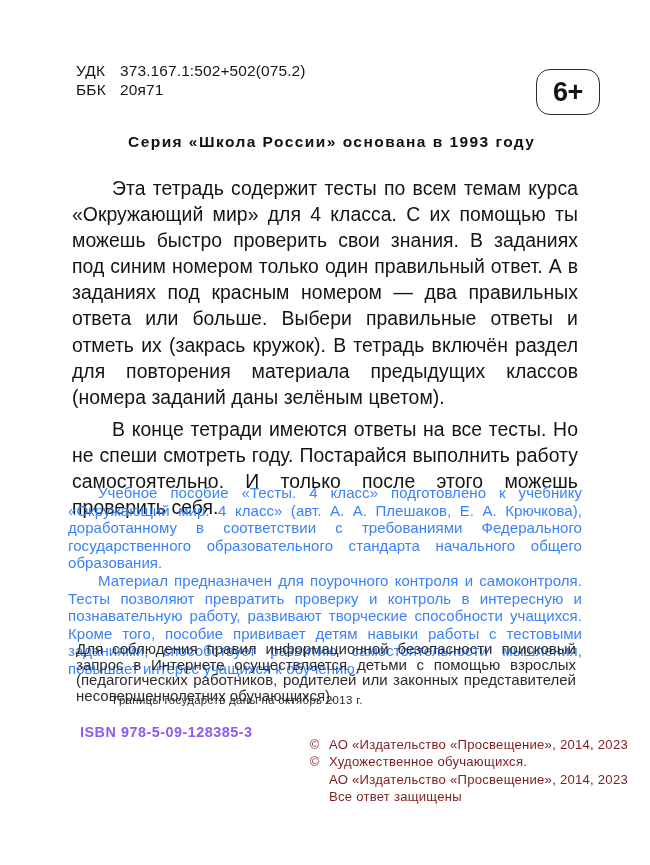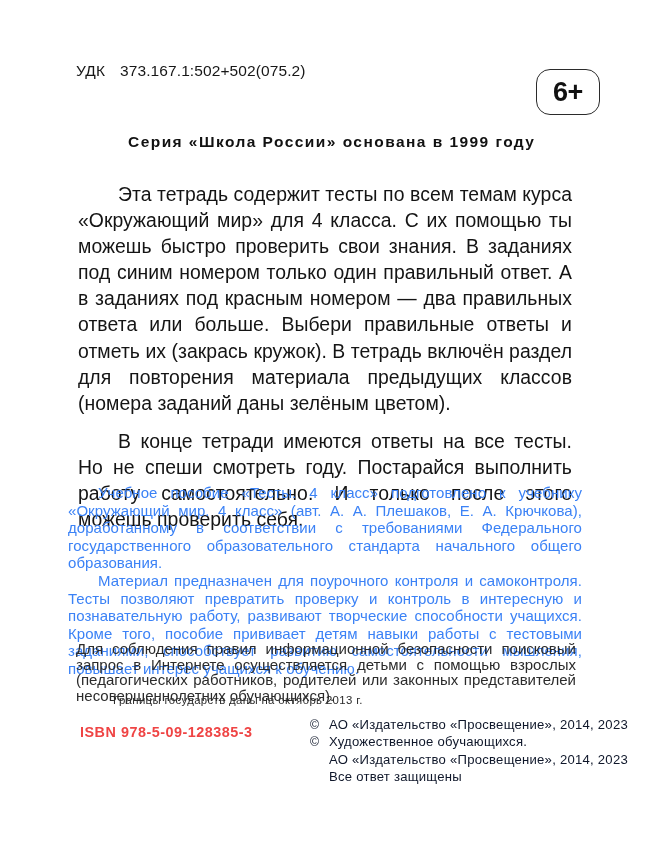--- a/index.html
+++ b/index.html
@@ -85,21 +85,21 @@
     top: 169px;
     width: 518px;
     font-size: 19.4px;
     line-height: 26.1px;
     text-align: justify;
     text-align-last: left;
     letter-spacing: 0.05px;
     color: #141414;
   }
   .body-main p {
-    margin: 12px;
+    margin: 6px;
     text-indent: 40px;
   }
 
   
   .annotation {
     position: absolute;
     left: 68px;
     top: 484px;
     width: 514px;
     font-size: 15px;
@@ -144,31 +144,31 @@
 
   
   .isbn {
     position: absolute;
     left: 80px;
     top: 724px;
     font-size: 14.4px;
     font-weight: bold;
     letter-spacing: 0.5px;
     white-space: nowrap;
-    color: #ef4444;
+    color: #8b5cf6;
   }
 
   .copyright {
     position: absolute;
     left: 310px;
-    top: 716px;
+    top: 736px;
     font-size: 13.1px;
     line-height: 17.4px;
     letter-spacing: 0.25px;
-    color: #0f172a;
+    color: #7f1d1d;
     white-space: nowrap;
   }
   .cp-row {
     display: block;
     height: 17.4px;
   }
   .cp-mark {
     display: inline-block;
     width: 19px;
     font-size: 12.2px;
@@ -182,27 +182,30 @@
 </style>
 </head>
 <body>
 
 <div class="page">
 
   <div class="codes">
     <span class="codes-row">
       <span class="codes-label">УДК</span><span class="codes-value">373.167.1:502+502(075.2)</span>
     </span>
+    <span class="codes-row">
+      <span class="codes-label">ББК</span><span class="codes-value">20я71</span>
+    </span>
   </div>
 
   <div class="age-badge">
     <span>6+</span>
   </div>
 
-  <div class="series-line">Серия «Школа России» основана в 1999 году</div>
+  <div class="series-line">Серия «Школа России» основана в 1993 году</div>
 
   <div class="body-main">
     <p>Эта тетрадь содержит тесты по всем темам курса «Окружающий мир» для 4 класса. С их помощью ты можешь быстро проверить свои знания. В заданиях под синим номером только один правильный ответ. А в заданиях под красным номером — два правильных ответа или больше. Выбери правильные ответы и отметь их (закрась кружок). В тетрадь включён раздел для повторения материала предыдущих классов (номера заданий даны зелёным цветом).</p>
     <p>В конце тетради имеются ответы на все тесты. Но не спеши смотреть году. Постарайся выполнить работу самостоятельно. И только после этого можешь проверить себя.</p>
   </div>
 
   <div class="annotation">
     <p>Учебное пособие «Тесты. 4 класс» подготовлено к учебнику «Окружающий мир. 4 класс» (авт. А. А. Плешаков, Е. А. Крючкова), доработанному в соответствии с требованиями Федерального государственного образовательного стандарта начального общего образования.</p>
     <p>Материал предназначен для поурочного контроля и самоконтроля. Тесты позволяют превратить проверку и контроль в интересную и познавательную работу, развивают творческие способности учащихся. Кроме того, пособие прививает детям навыки работы с тестовыми заданиями, способствует развитию самостоятельности мышления, повышает интерес учащихся к обучению.</p>
   </div>

